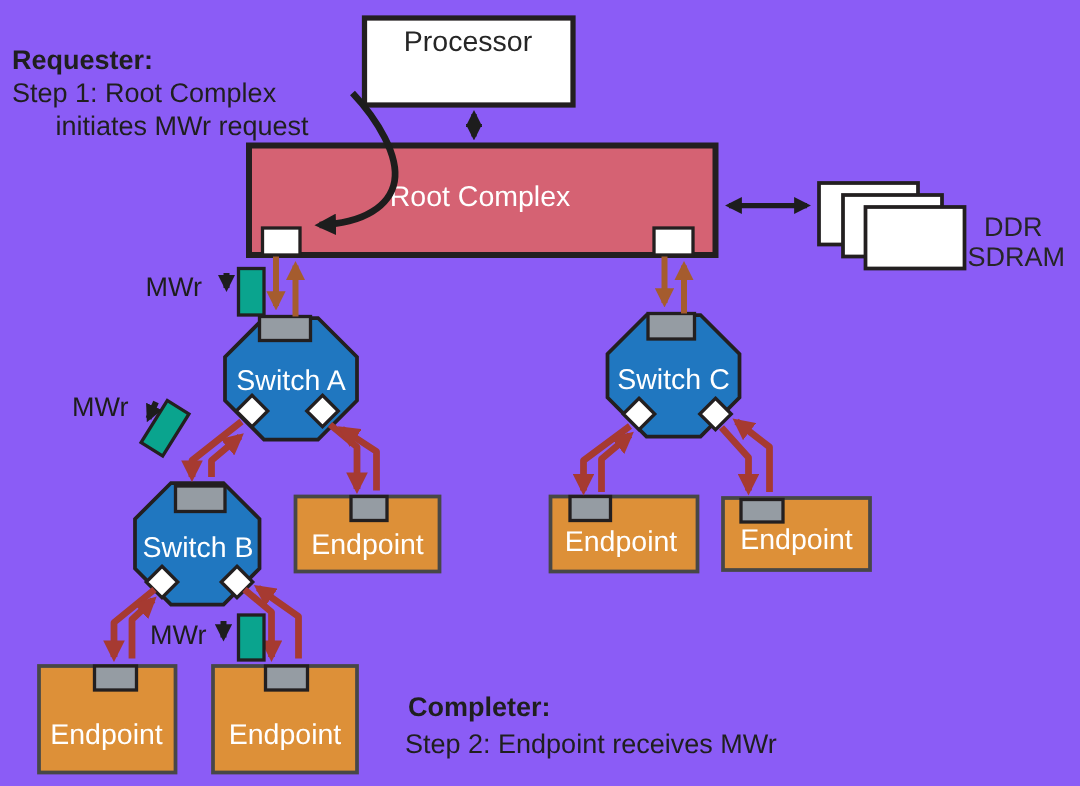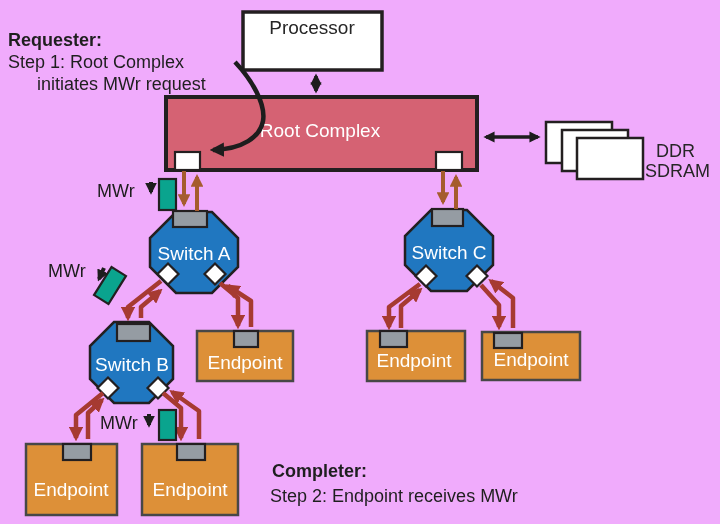--- a/index.html
+++ b/index.html
@@ -1,16 +1,16 @@
 <!DOCTYPE html>
 <html><head>
 <meta charset="utf-8">
 <style>
   html,body{margin:0;padding:0;background:#ffffff;}
-  .stage{position:relative;width:720px;height:524px;background:#f0abfc;overflow:hidden;
+  .stage{position:relative;width:720px;height:524px;background:#8b5cf6;overflow:hidden;
          font-family:"Liberation Sans",sans-serif;}
   svg{position:absolute;left:0;top:0;}
   text{font-family:"Liberation Sans",sans-serif;}
   .note       {font-size:18px;fill:#1f1f1f;}
   .note-bold  {font-size:18px;font-weight:bold;fill:#1f1f1f;}
   .box-label  {font-size:19px;fill:#ffffff;}
   .dark-label {font-size:19px;fill:#262626;}
   .mem-label  {font-size:18px;fill:#262626;}
   .pkt-label  {font-size:18px;fill:#1d1d1d;}
   .proc-box   {fill:#ffffff;stroke:#231f20;stroke-width:3.5;}

